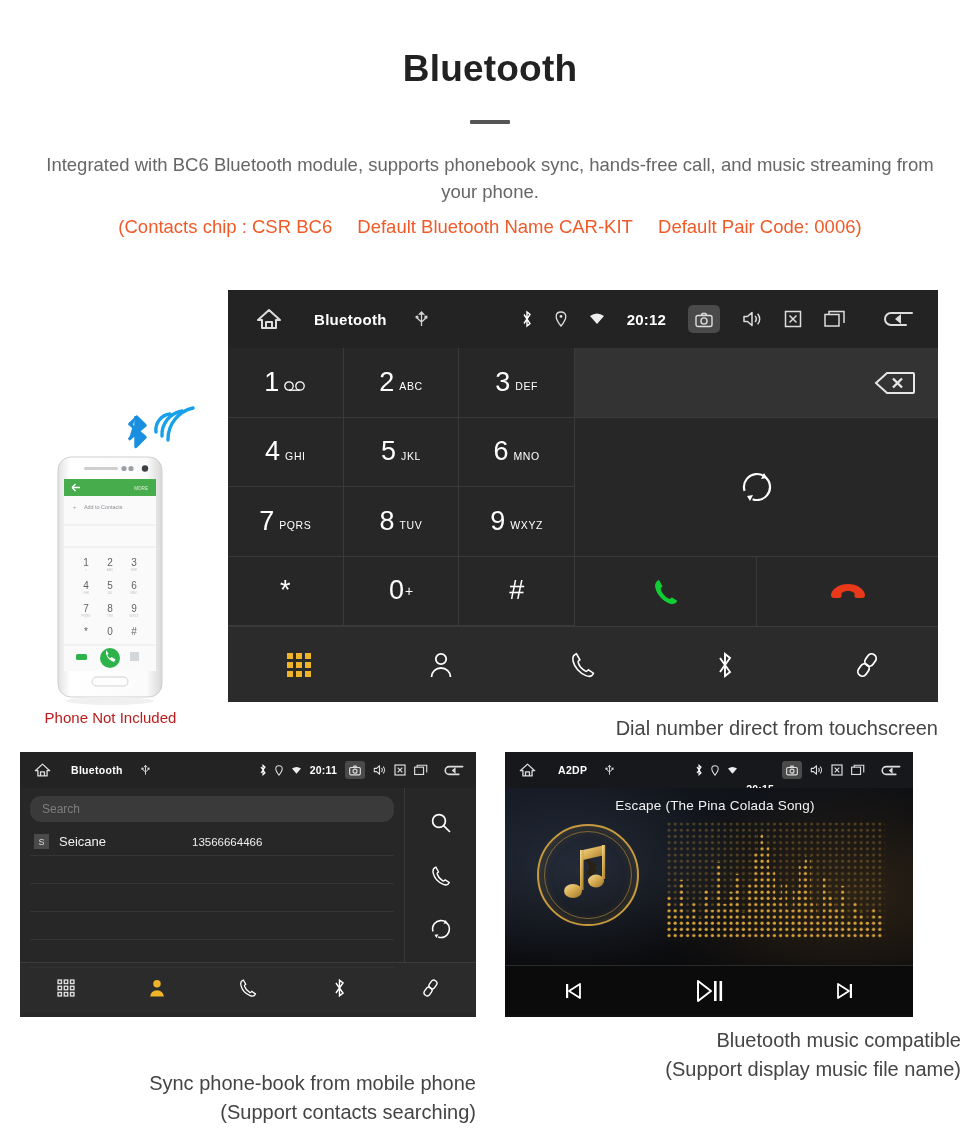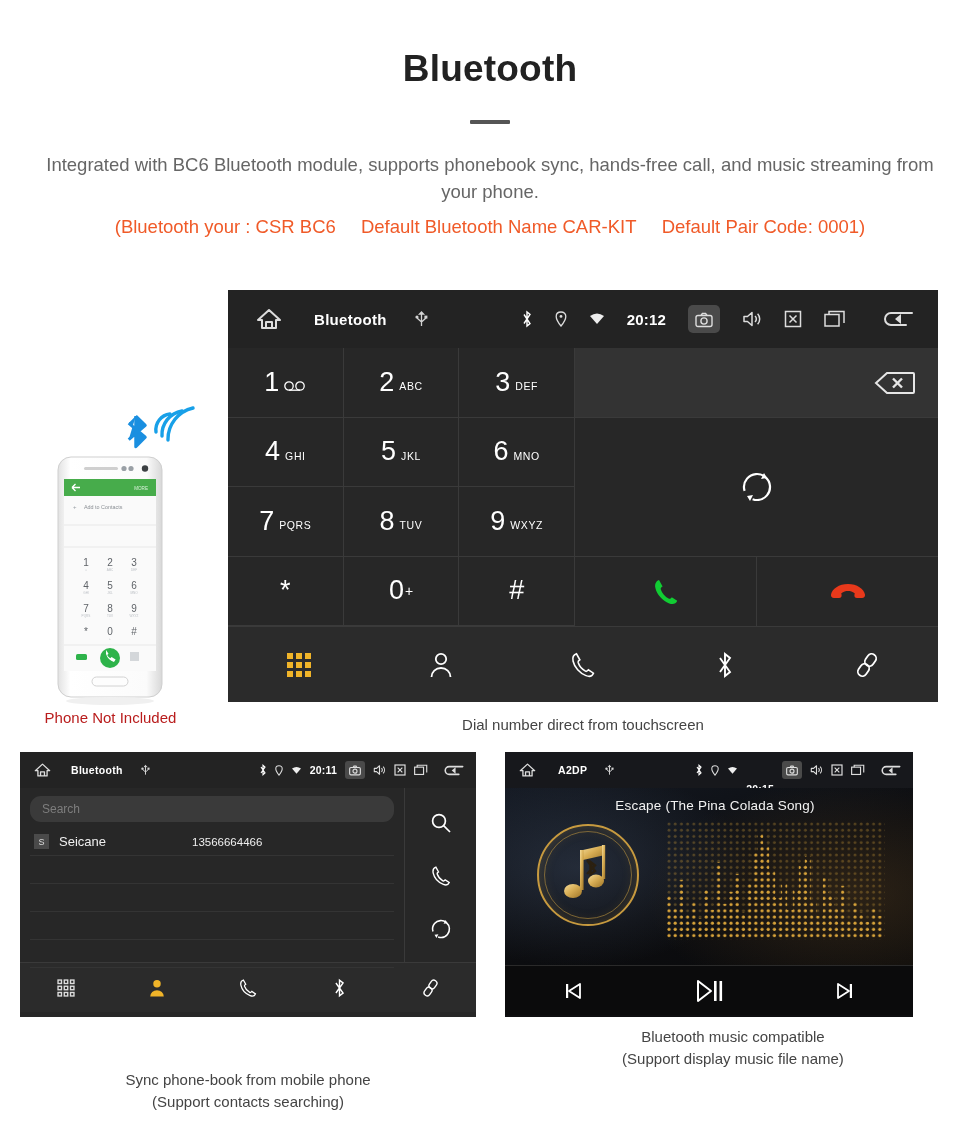--- a/index.html
+++ b/index.html
@@ -120,22 +120,22 @@
     height: 76px; background: #2b2b2b;
     border-top: 1px solid #3a3a3a;
     display: flex; align-items: center;
   }
   .navbar .nav-item {
     flex: 1; display: flex; align-items: center; justify-content: center;
   }
 
   
   .caption {
-    text-align: center; color: #444;
-    font-size: 15px; font-weight: 300; line-height: 1.45;
+    text-align: right; color: #444;
+    font-size: 20px; font-weight: 300; line-height: 1.45;
   }
   .cap-main { position: absolute; left: 228px; top: 714px; width: 710px; }
   .cap-orange {
     position: absolute; left: 28px; top: 709px; width: 165px;
     color: #b91c1c; font-size: 15px; text-align: center;
   }
 
   
   .phonebook {
     position: absolute; left: 20px; top: 752px;
@@ -227,23 +227,23 @@
   .phone-mock { position: absolute; left: 56px; top: 455px; width: 108px; height: 250px; }
   .bt-signal { position: absolute; left: 120px; top: 402px; width: 75px; height: 52px; }
 </style>
 </head>
 <body>
 
 <div class="page-title">Bluetooth</div>
 <div class="title-rule"></div>
 <div class="desc">Integrated with BC6 Bluetooth module, supports phonebook sync, hands-free call, and music streaming from your phone.</div>
 <div class="specs">
-  <span class="sp">(Bluetooth your : CSR BC6</span>
+  <span class="sp">(Contacts chip : CSR BC6</span>
   <span class="sp">Default Bluetooth Name CAR-KIT</span>
-  <span class="sp">Default Pair Code: 0001)</span>
+  <span class="sp">Default Pair Code: 0006)</span>
 </div>
 
 <div class="bt-signal">
   <svg width="75" height="52" viewBox="0 0 75 52">
     <g fill="none" stroke="#18a0e8" stroke-width="3.4" stroke-linecap="round">
       <path d="M36 30 A16 16 0 0 1 50 12"></path>
       <path d="M42 34 A24 24 0 0 1 62 9"></path>
       <path d="M48 38 A32 32 0 0 1 73 6"></path>
     </g>
     <g transform="translate(4,14) scale(1.18)">

